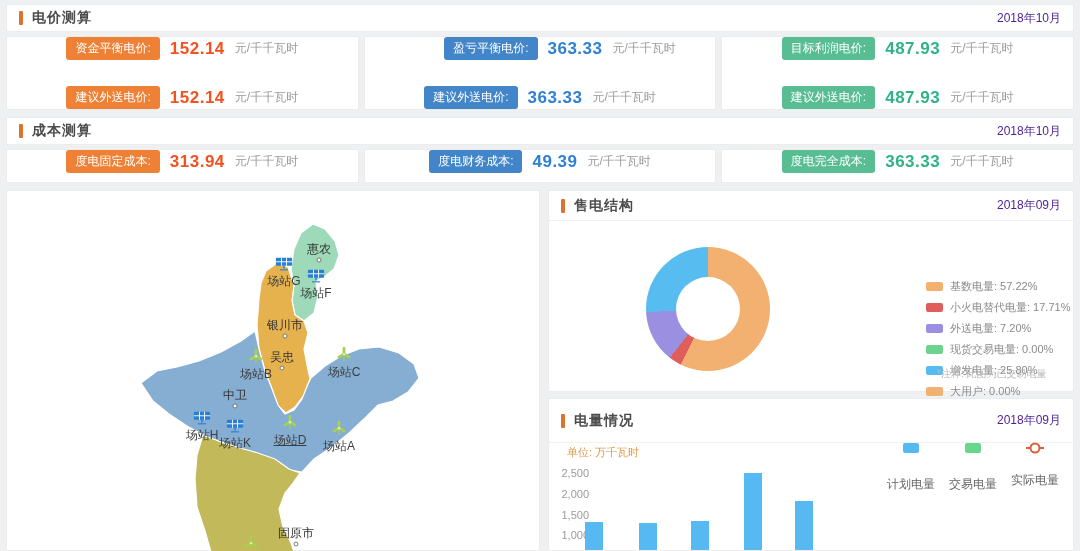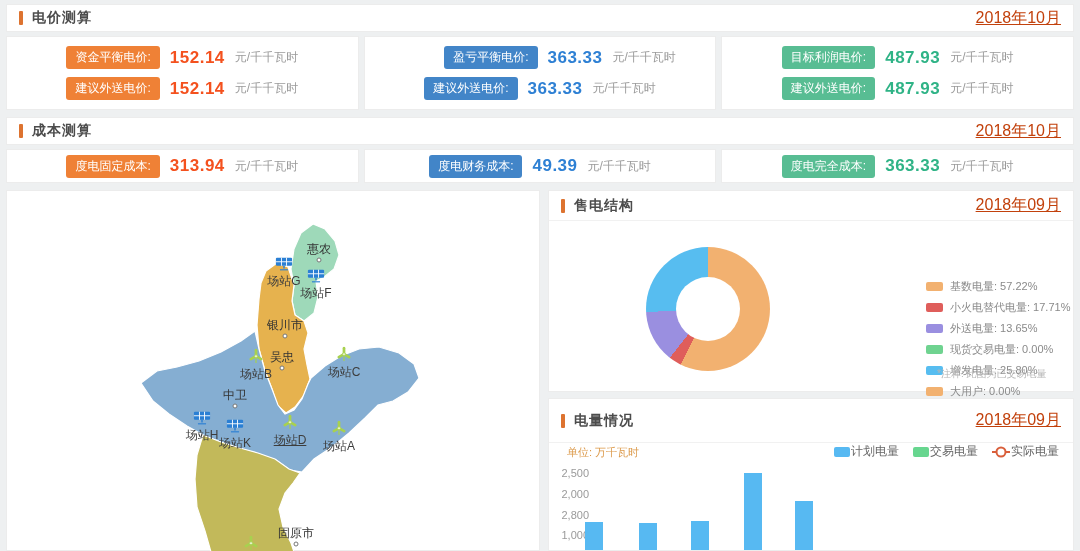--- a/index.html
+++ b/index.html
@@ -4,24 +4,24 @@
 <style>
   html,body{margin:0;padding:0;}
   body{width:1080px;height:551px;overflow:hidden;background:#eef0f1;
        font-family:"Liberation Sans","DejaVu Sans",sans-serif;}
   .stage{position:relative;width:1080px;height:551px;overflow:hidden;}
   .panel{position:absolute;box-sizing:border-box;}
   .p-head{position:absolute;left:0;right:0;top:0;height:28px;background:#fff;
           border:1px solid #ececec;display:flex;align-items:center;padding:0 12px;box-sizing:border-box;}
   .accent{width:4px;height:14px;background:#dd7330;margin-right:9px;border-radius:1px;flex:none;}
   .p-title{font-size:14px;font-weight:bold;color:#4c4c4c;letter-spacing:1px;}
-  .p-date{margin-left:auto;font-size:16px;color:#c2410c;text-decoration:underline;}
+  .p-date{margin-left:auto;font-size:12px;color:#4c1d95;}
   .cards{position:absolute;left:0;right:0;bottom:0;display:flex;gap:5px;}
   .card{flex:1;background:#fff;border:1px solid #ececec;display:flex;flex-direction:column;
-        justify-content:center;gap:8px;box-sizing:border-box;}
+        justify-content:space-between;gap:8px;box-sizing:border-box;}
   .prow{display:flex;align-items:center;justify-content:center;gap:10px;}
   .badge{display:inline-block;padding:3px 9px;border-radius:3px;font-size:12px;color:#fff;}
   .mval{font-size:17px;font-weight:bold;letter-spacing:.5px;}
   .munit{font-size:12px;color:#9a9a9a;}
   
   .solid{background:#fff;border:1px solid #ececec;}
   .solid .p-head{border:none;border-bottom:1px solid #f1f1f1;background:#fff;}
   
   #map-area{position:absolute;left:0;right:0;top:30px;bottom:0;}
   #map-svg{position:absolute;left:0;top:0;}
@@ -38,21 +38,21 @@
               background:#fff;transform:translate(-50%,-50%);}
   #sales-legend{position:absolute;left:377px;top:88px;}
   .lg-item{display:flex;align-items:center;gap:7px;margin-bottom:6px;}
   .lg-swatch{width:17px;height:9px;border-radius:2px;flex:none;}
   .lg-text{font-size:11px;color:#8a8a8a;white-space:nowrap;}
   #sales-note{position:absolute;left:388px;top:176px;font-size:10px;color:#b5b5b5;}
   
   #vol-body{position:absolute;left:0;right:0;top:28px;bottom:0;overflow:hidden;}
   #vol-unit{position:absolute;left:18px;top:18px;font-size:11px;color:#dc9a4b;}
   #vol-legend{position:absolute;right:14px;top:16px;display:flex;align-items:center;gap:14px;}
-  .vl-item{display:flex;align-items:center;gap:1px;font-size:12px;color:#666;}
+  .vl-item{display:flex;align-items:center;gap:23px;font-size:12px;color:#666;flex-direction:column;}
   .vl-swatch{width:16px;height:10px;border-radius:2px;}
   .vl-line{width:18px;height:2px;position:relative;}
   .vl-line i{position:absolute;left:50%;top:50%;width:7px;height:7px;border-radius:50%;
              border:2px solid;background:#fff;transform:translate(-50%,-50%);}
   .tick{position:absolute;width:34px;text-align:right;font-size:11px;color:#9a9a9a;}
   .bar{position:absolute;}
 </style>
 </head>
 <body>
 
@@ -248,21 +248,21 @@
         <div class="lg-item">
           <span class="lg-swatch" style="background: rgb(242, 177, 112);"></span>
           <span class="lg-text">基数电量: 57.22%</span>
         </div>
         <div class="lg-item">
           <span class="lg-swatch" style="background: rgb(223, 94, 91);"></span>
           <span class="lg-text">小火电替代电量: 17.71%</span>
         </div>
         <div class="lg-item">
           <span class="lg-swatch" style="background: rgb(154, 143, 224);"></span>
-          <span class="lg-text">外送电量: 13.65%</span>
+          <span class="lg-text">外送电量: 7.20%</span>
         </div>
         <div class="lg-item">
           <span class="lg-swatch" style="background: rgb(111, 211, 144);"></span>
           <span class="lg-text">现货交易电量: 0.00%</span>
         </div>
         <div class="lg-item">
           <span class="lg-swatch" style="background: rgb(87, 189, 240);"></span>
           <span class="lg-text">增发电量: 25.80%</span>
         </div>
         <div class="lg-item">
@@ -293,21 +293,21 @@
           <span class="vl-item">
             <span class="vl-line" style="background: rgb(217, 95, 59);">
               <i style="border-color: rgb(217, 95, 59);"></i>
             </span>
             <span>实际电量</span>
           </span>
         </div>
       <div id="vol-plot">
           <span class="tick" style="left: 6px; top: 40.1667px;">2,500</span>
           <span class="tick" style="left: 6px; top: 60.8333px;">2,000</span>
-          <span class="tick" style="left: 6px; top: 81.5px;">2,800</span>
+          <span class="tick" style="left: 6px; top: 81.5px;">1,500</span>
           <span class="tick" style="left: 6px; top: 102.167px;">1,000</span>
           <div class="bar" style="left: 36px; width: 18px; top: 94.7667px; height: 93.7333px; background: rgb(87, 185, 242);"></div>
           <div class="bar" style="left: 90px; width: 18px; top: 96.0067px; height: 92.4933px; background: rgb(87, 185, 242);"></div>
           <div class="bar" style="left: 142px; width: 18px; top: 94.3533px; height: 94.1467px; background: rgb(87, 185, 242);"></div>
           <div class="bar" style="left: 195px; width: 18px; top: 45.9933px; height: 142.507px; background: rgb(87, 185, 242);"></div>
           <div class="bar" style="left: 246px; width: 18px; top: 74.1px; height: 114.4px; background: rgb(87, 185, 242);"></div>
         </div>
     </div>
   </section>
 

